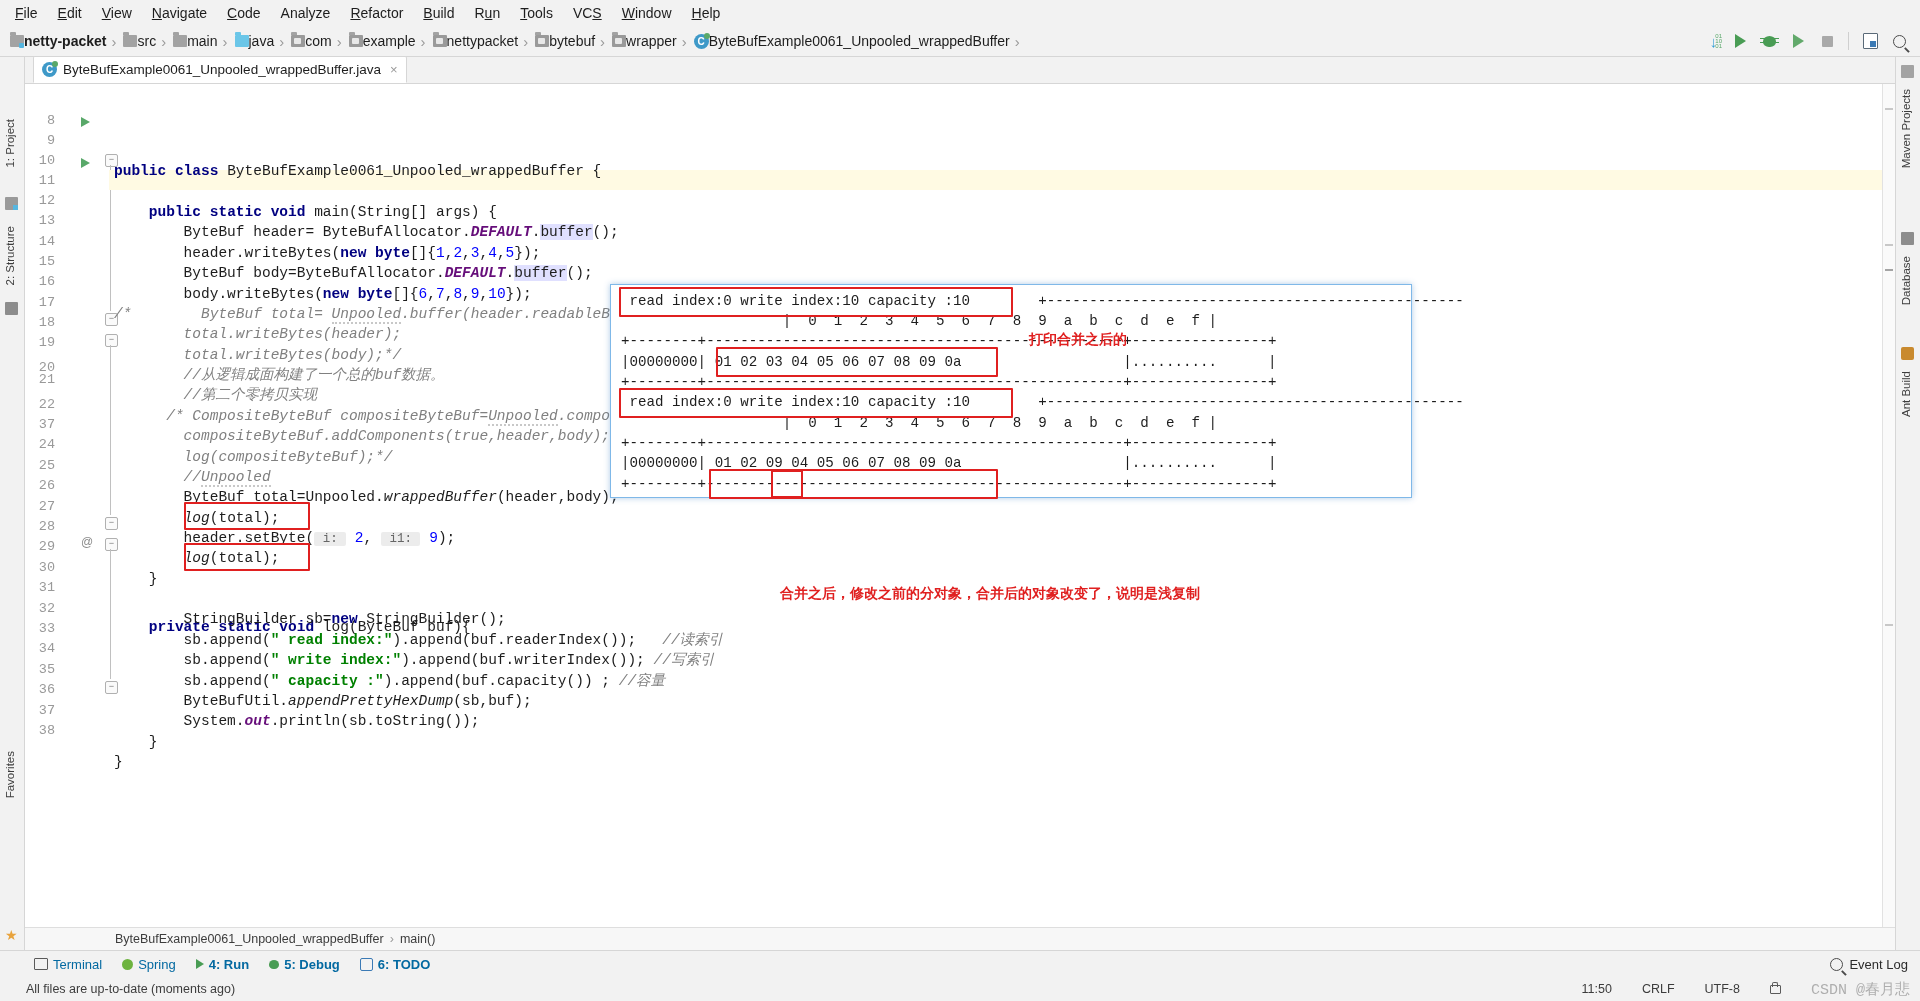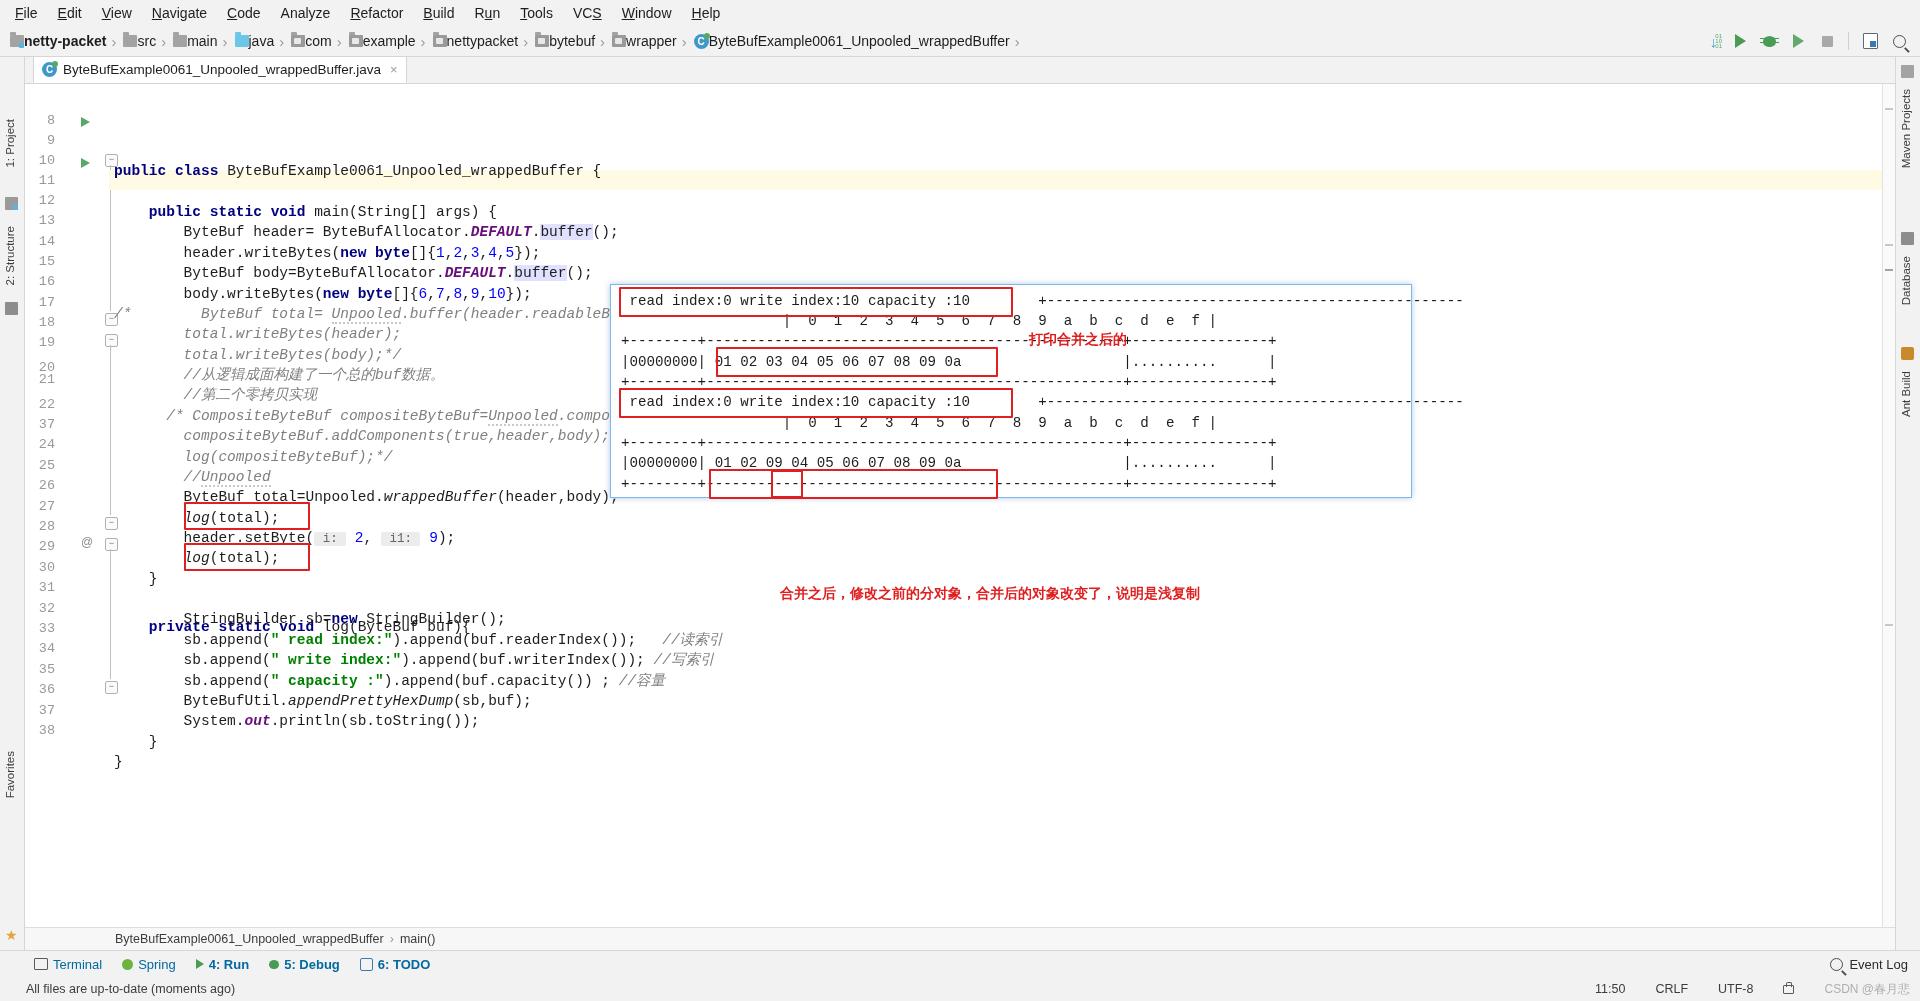--- a/index.html
+++ b/index.html
@@ -128,21 +128,21 @@
   .run-ic{width:0;height:0;border-left:8px solid #499c54;border-top:5px solid transparent;border-bottom:5px solid transparent;}
   .dbg-ic{width:10px;height:9px;background:#499c54;border-radius:50% 50% 45% 45%;}
   .todo-ic{width:11px;height:11px;border:1.4px solid #3b7ab5;border-radius:2px;}
   .toolwin-right{margin-left:auto;display:flex;align-items:center;gap:6px;padding-right:12px;}
 
   
   .statusbar{height:24px;background:#f2f2f2;display:flex;align-items:center;padding:0 10px 0 26px;font-size:12.5px;color:#3c3c3c;gap:14px;}
   .sb-right{margin-left:auto;display:flex;align-items:center;gap:30px;}
   .lock-ic{width:9px;height:7px;border:1.4px solid #5a5a5a;border-radius:1px;position:relative;}
   .lock-ic:before{content:"";position:absolute;left:1.5px;top:-4px;width:4px;height:4px;border:1.4px solid #5a5a5a;border-bottom:none;border-radius:2px 2px 0 0;}
-  .wm{opacity:.55;font-size:12px;color:#777;}
+  .wm{opacity:.55;font-size:15px;color:#777;font-family:Liberation Mono, monospace;}
 </style>
 </head>
 <body>
 
 <div class="ide">
 
   <div class="menubar">
     <div class="mi"><u>F</u>ile</div>
     <div class="mi"><u>E</u>dit</div>
     <div class="mi"><u>V</u>iew</div>

